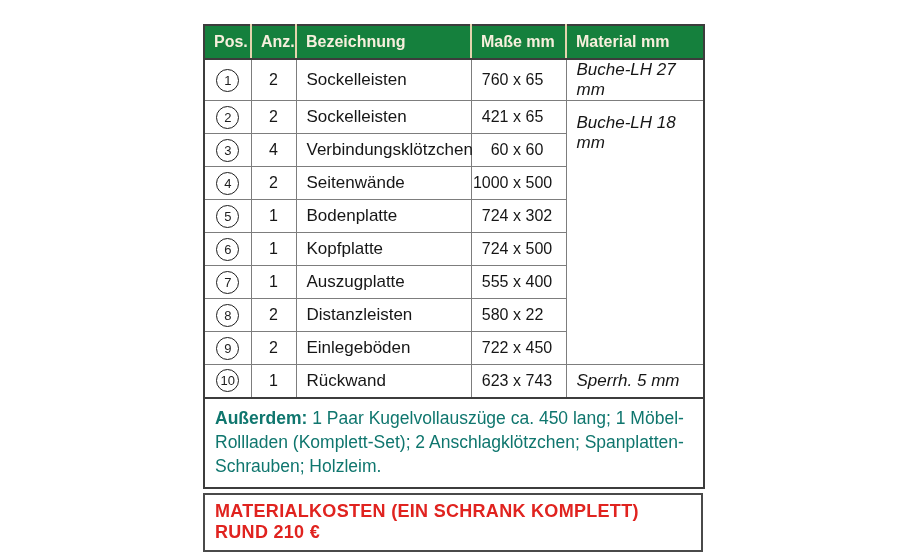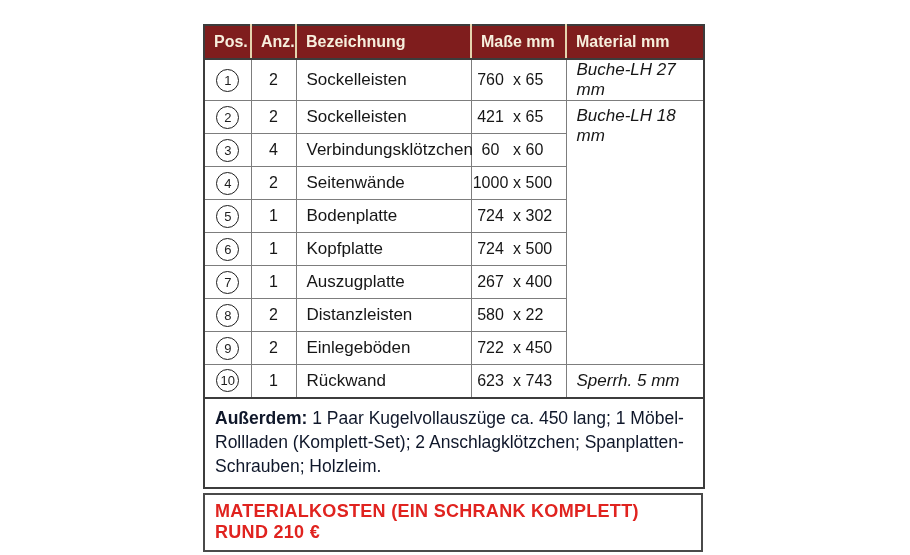--- a/index.html
+++ b/index.html
@@ -32,21 +32,21 @@
     width: 500px;
     border: 2px solid #3c3c3c;
   }
   col.c-pos { width: 47px; }
   col.c-anz { width: 45px; }
   col.c-bez { width: 175px; }
   col.c-mas { width: 95px; }
   col.c-mat { width: 138px; }
 
   th {
-    background: #7f1d1d;
+    background: #15803d;
     color: #f7efdd;
     font-size: 16px;
     font-weight: bold;
     text-align: left;
     height: 34px;
     padding: 0 0 0 9px;
     box-sizing: border-box;
     border-bottom: 2px solid #3c3c3c;
   }
   th + th { border-left: 2px solid #e5d4ae; margin-left: 24px; }
@@ -77,36 +77,36 @@
   }
   td.anz-cell { text-align: center; font-size: 16px; }
   td.bez-cell { padding-left: 10px; }
   td.mas-cell { padding-right: 10px; }
   .dim {
     display: flex;
     justify-content: flex-end;
     align-items: baseline;
     font-size: 16px;
   }
-  .dim-a { min-width: 36px; text-align: center; }
+  .dim-a { min-width: 36px; text-align: right; }
   .dim-x { width: 17px; text-align: center; }
   .dim-b { width: 30px; text-align: left; }
   td.mat-cell {
     padding-left: 10px;
     font-style: italic;
     font-size: 17px;
   }
   td.extra-cell {
     border: none;
     border-top: 2px solid #3c3c3c;
     height: auto;
     padding: 7px 10px 9px 10px;
     font-size: 17.5px;
     line-height: 1.38;
-    color: #0f172a;
+    color: #0f766e;
     margin-top: 40px;
   }
   .extra-bold { font-weight: bold; }
   .costbox {
     margin-top: 4px;
     width: 500px;
     box-sizing: border-box;
     border: 2px solid #4a4a4a;
     background: #ffffff;
     padding: 6px 10px 7px 10px;
@@ -156,21 +156,21 @@
         <td class="pos-cell"><span class="circle">2</span></td>
         <td class="anz-cell">2</td>
         <td class="bez-cell">Sockelleisten</td>
         <td class="mas-cell">
             <span class="dim">
               <span class="dim-a">421</span>
               <span class="dim-x">x</span>
               <span class="dim-b">65</span>
             </span>
           </td>
-        <td class="mat-cell" rowspan="8" style="vertical-align: top; padding-top: 5px;">Buche-LH 18 mm</td>
+        <td class="mat-cell" rowspan="8" style="vertical-align: top; padding-top: 12px;">Buche-LH 18 mm</td>
       </tr>
       <tr>
         <td class="pos-cell"><span class="circle">3</span></td>
         <td class="anz-cell">4</td>
         <td class="bez-cell">Verbindungsklötzchen</td>
         <td class="mas-cell">
             <span class="dim">
               <span class="dim-a">60</span>
               <span class="dim-x">x</span>
               <span class="dim-b">60</span>
@@ -212,21 +212,21 @@
               <span class="dim-b">500</span>
             </span>
           </td>
       </tr>
       <tr>
         <td class="pos-cell"><span class="circle">7</span></td>
         <td class="anz-cell">1</td>
         <td class="bez-cell">Auszugplatte</td>
         <td class="mas-cell">
             <span class="dim">
-              <span class="dim-a">267</span>
+              <span class="dim-a">555</span>
               <span class="dim-x">x</span>
               <span class="dim-b">400</span>
             </span>
           </td>
       </tr>
       <tr>
         <td class="pos-cell"><span class="circle">8</span></td>
         <td class="anz-cell">2</td>
         <td class="bez-cell">Distanzleisten</td>
         <td class="mas-cell">

